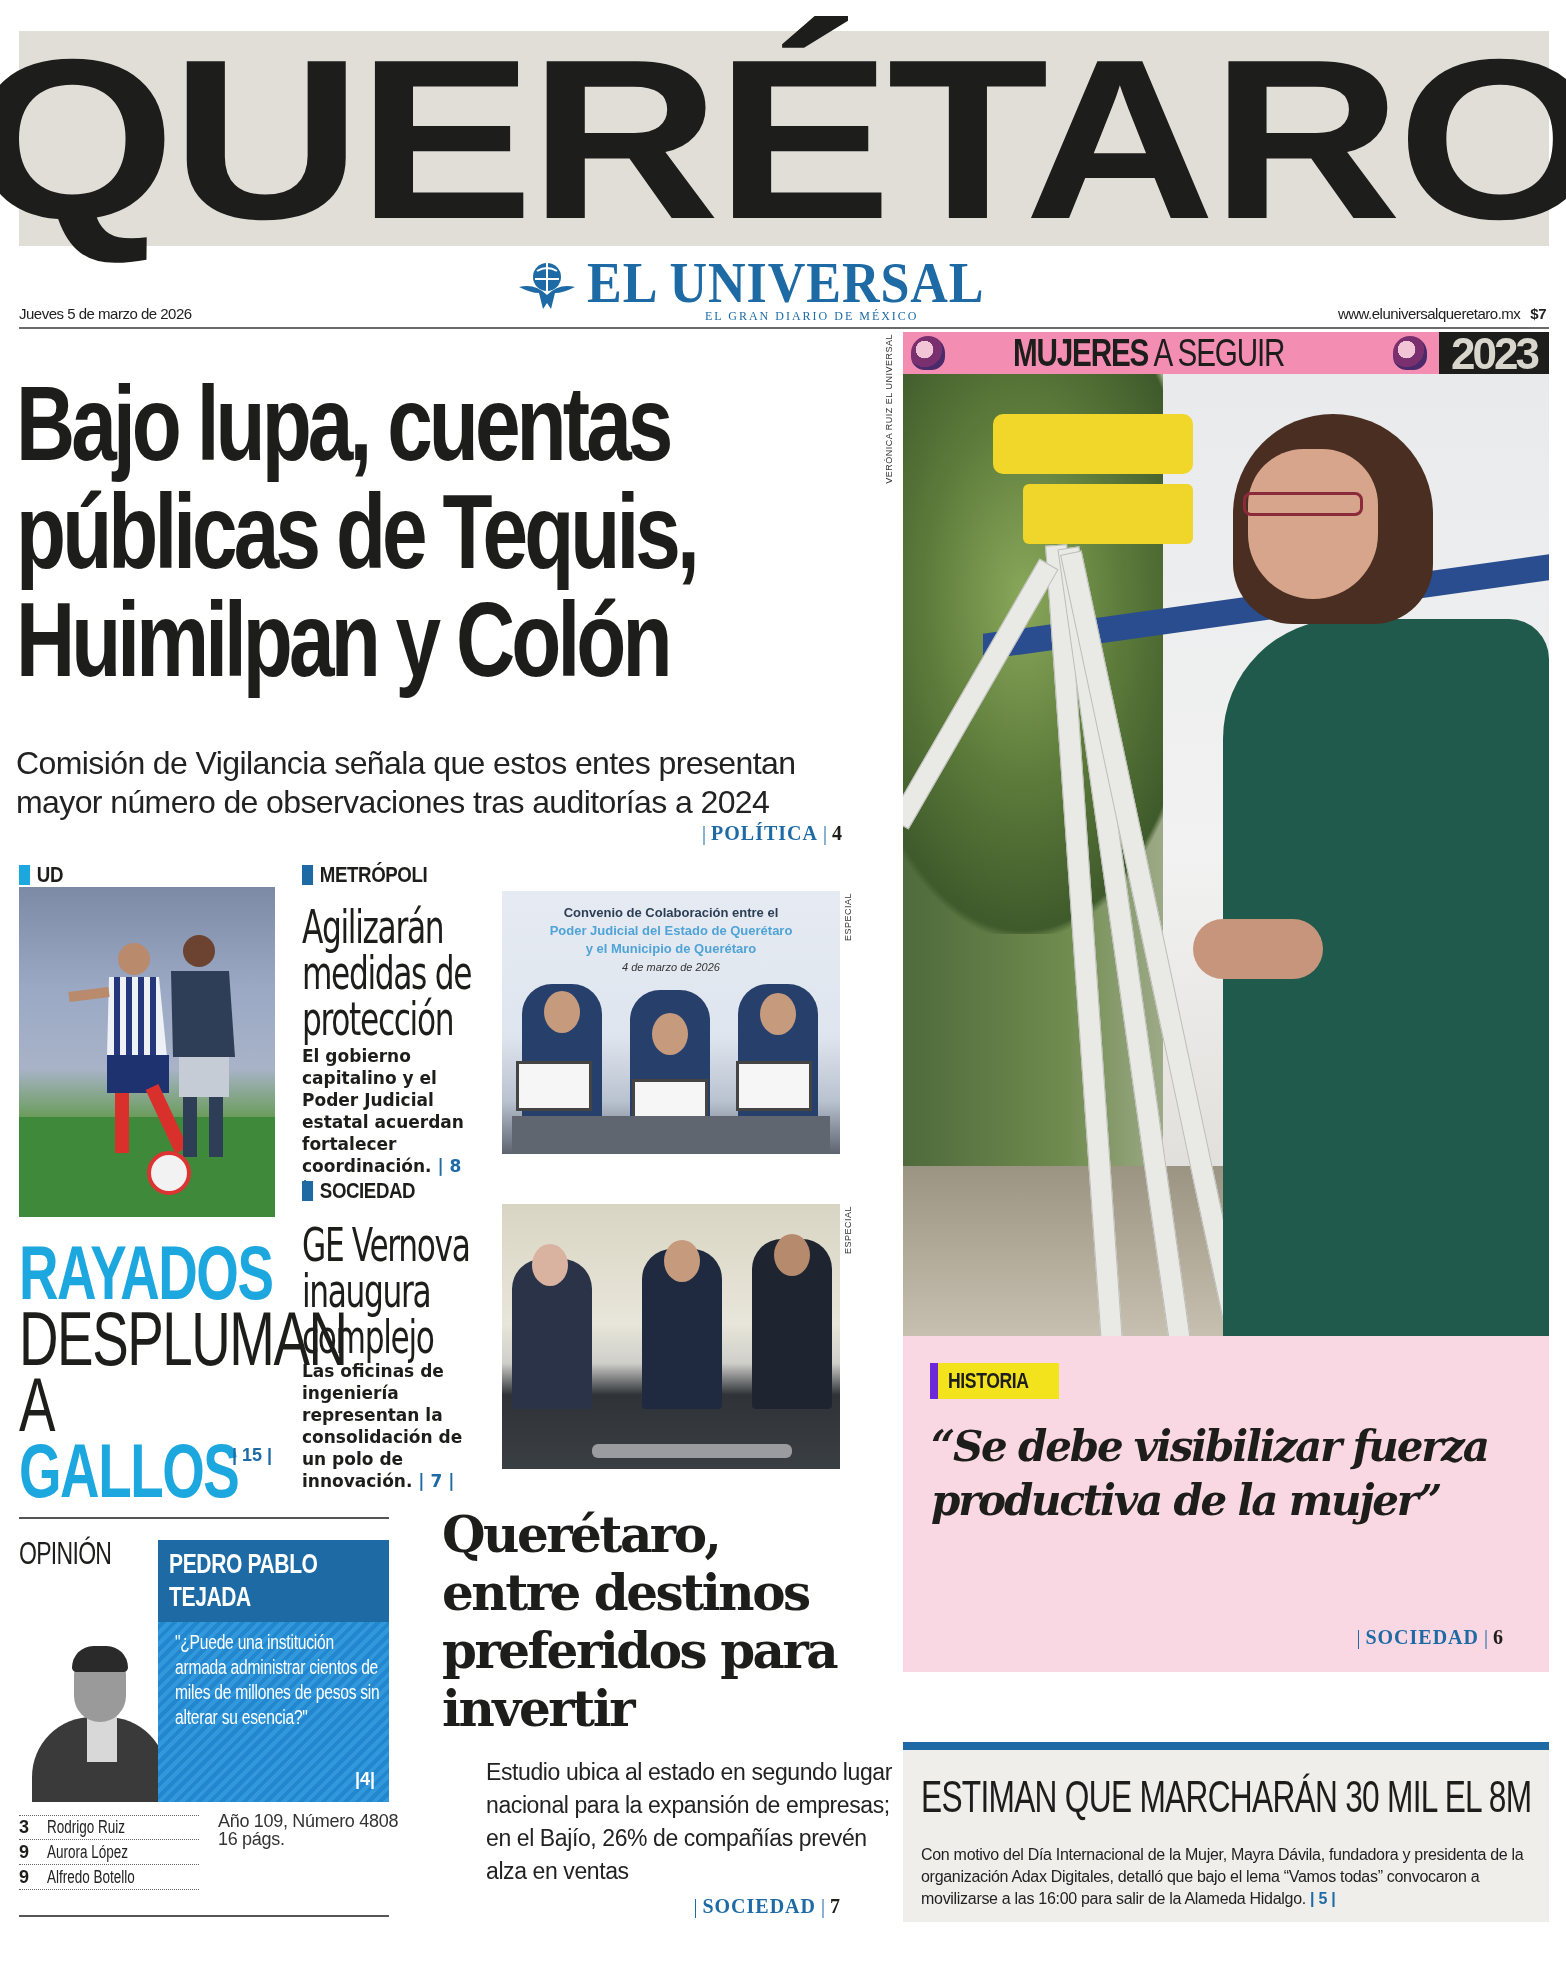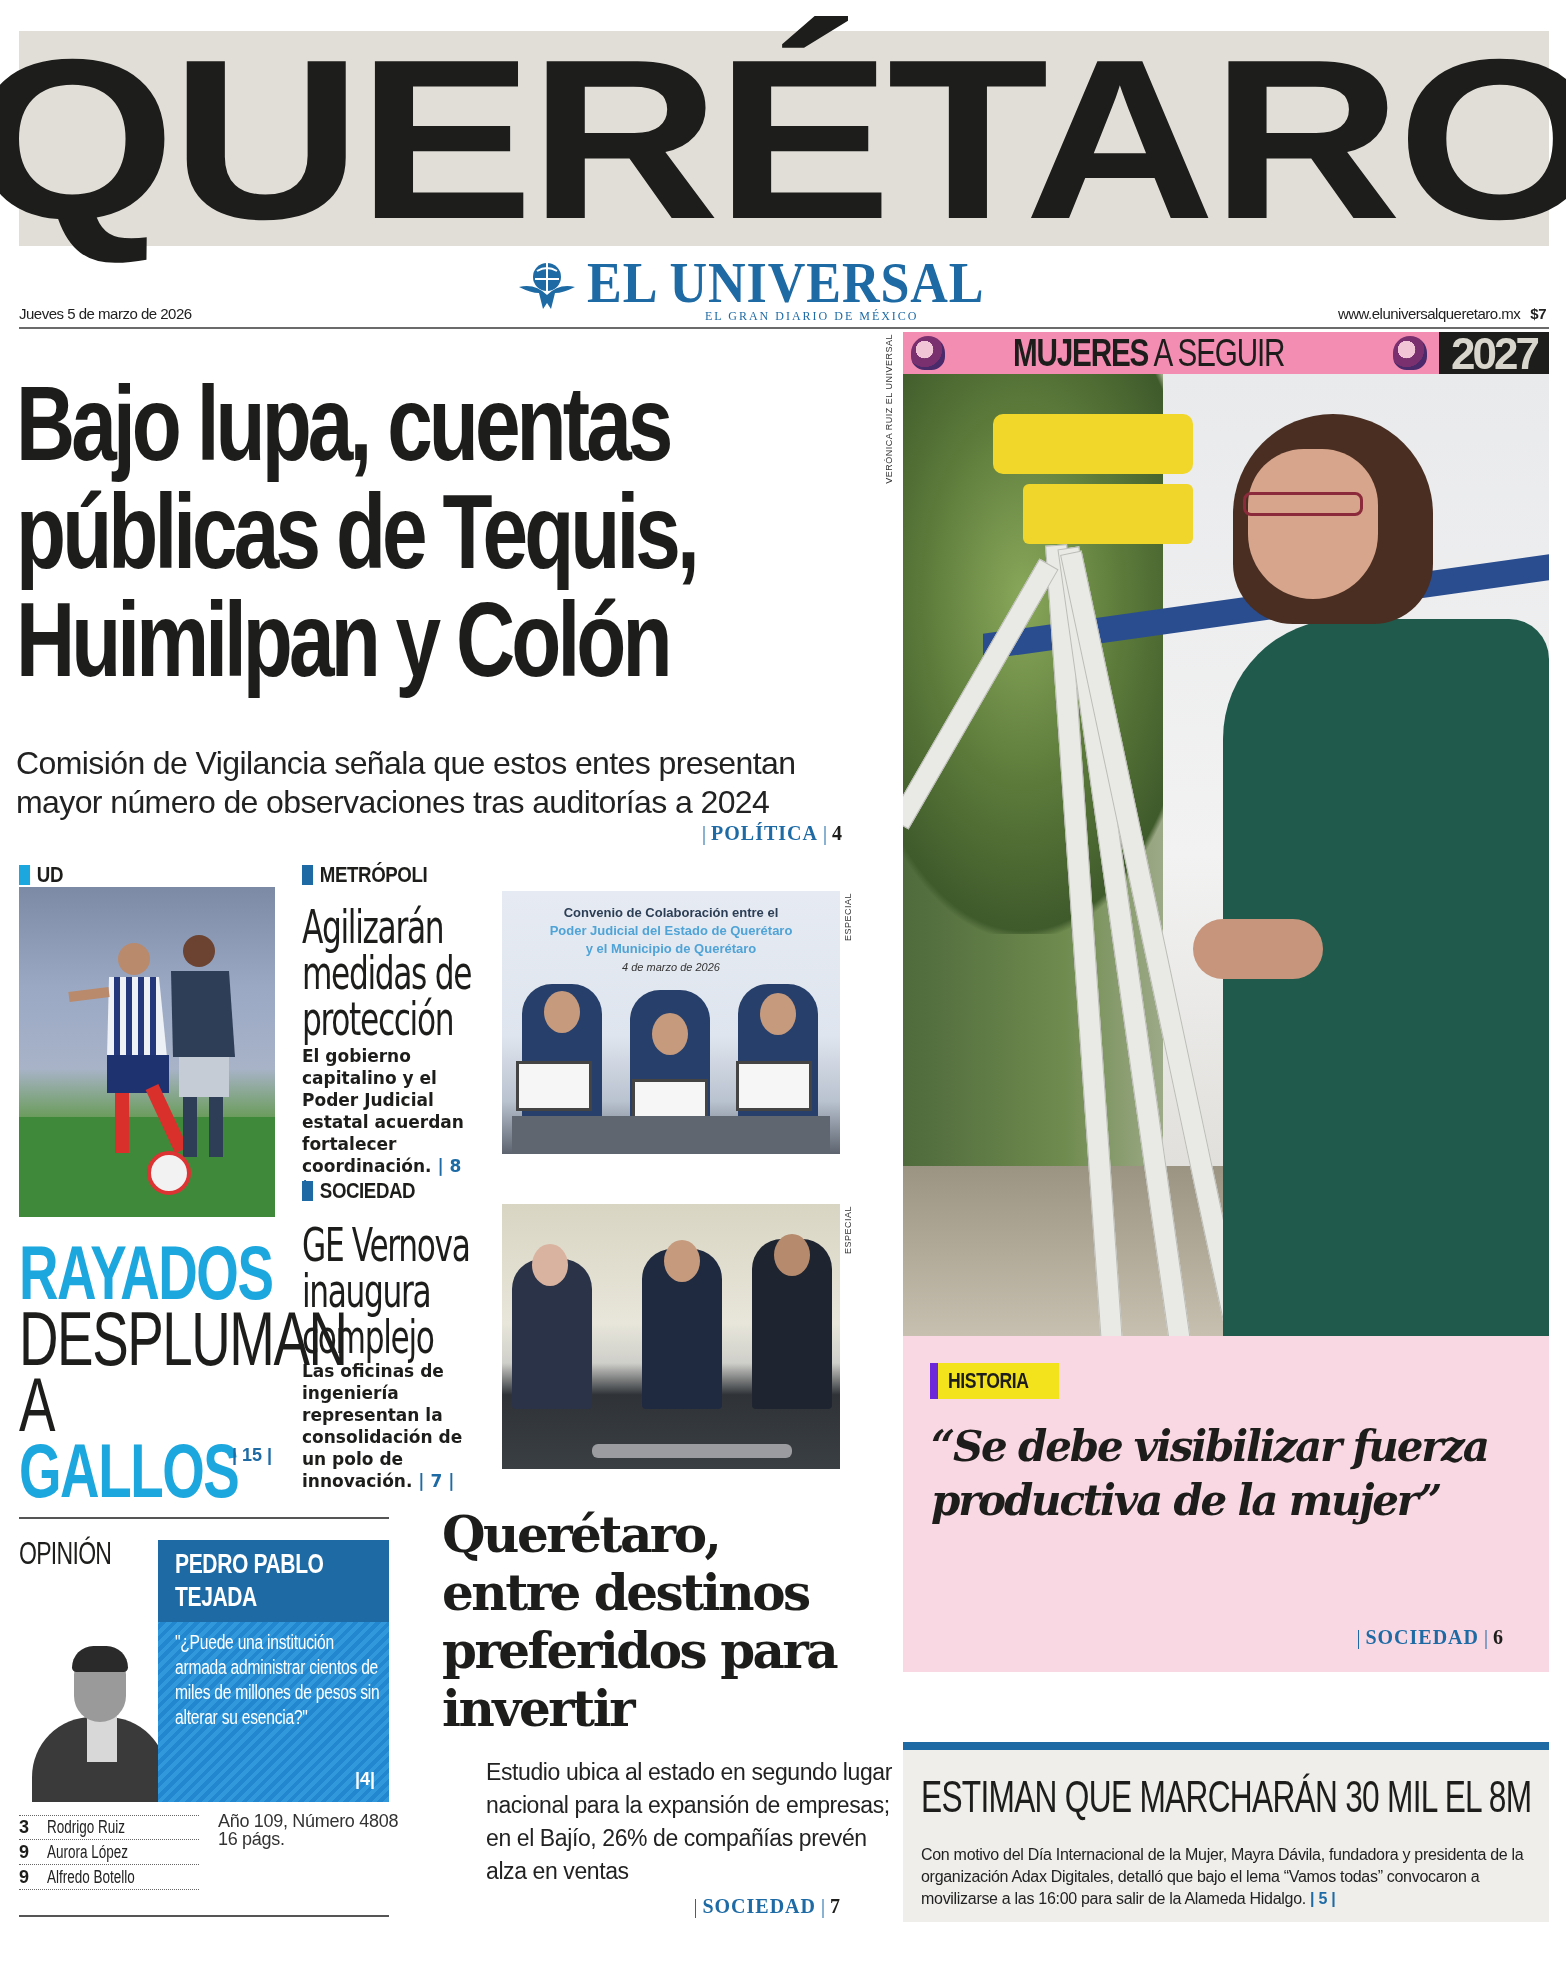--- a/index.html
+++ b/index.html
@@ -118,21 +118,21 @@
   .marcha-title { position: absolute; left: 18px; top: 22px; font-size: 44px; line-height: 50px; color: #1d1d1b;
     letter-spacing: -1px; transform: scaleX(0.72); transform-origin: left; white-space: nowrap; }
   .marcha-body { position: absolute; left: 18px; top: 94px; width: 620px; font-size: 16px; line-height: 22px; color: #222; letter-spacing: -0.3px; }
 
   
   .rule-op-top { left: 19px; top: 1517px; width: 370px; height: 2px; background: #555; }
   .rule-op-bot { left: 19px; top: 1915px; width: 370px; height: 2px; background: #555; }
   .opinion-label { left: 19px; top: 1535px; font-size: 32px; color: #1d1d1b; transform: scaleX(0.72); transform-origin: left; letter-spacing: -1px; }
   .op-box { left: 158px; top: 1540px; width: 231px; height: 262px; background: #2a8fd4; overflow: hidden;
     background-image: repeating-linear-gradient(135deg, #3198dc 0 4px, #2287cf 4px 8px); }
-  .op-name { position: absolute; left: 0; top: 0; width: 231px; height: 82px; background: #1d6aa5; padding: 8px 0 0 17px; }
+  .op-name { position: absolute; left: 0; top: 0; width: 231px; height: 82px; background: #1d6aa5; padding: 8px 0 0 11px; }
   .op-name div { font-weight: 700; font-size: 27px; line-height: 33px; color: #fff; transform: scaleX(0.78); transform-origin: left; white-space: nowrap; letter-spacing: -0.5px; }
   .op-quote { position: absolute; left: 17px; top: 90px; width: 270px; font-size: 20px; line-height: 25px; color: #fff;
     transform: scaleX(0.78); transform-origin: left; letter-spacing: -0.3px; }
   .op-ref { position: absolute; right: 14px; bottom: 12px; font-weight: 700; font-size: 18px; color: #fff; }
   .op-photo { left: 32px; top: 1640px; width: 135px; height: 162px; overflow: hidden; }
   .op-suit { position: absolute; left: 0; bottom: 0; width: 135px; height: 85px; background: #3a3a3a; border-radius: 60px 60px 0 0; }
   .op-shirt { position: absolute; left: 55px; bottom: 40px; width: 30px; height: 50px; background: #d8d8d8; }
   .op-head { position: absolute; left: 42px; top: 12px; width: 52px; height: 70px; background: #9a9a9a; border-radius: 26px 26px 30px 30px; }
   .op-hair { position: absolute; left: 40px; top: 6px; width: 56px; height: 26px; background: #2a2a2a; border-radius: 28px 28px 6px 6px; }
 
@@ -254,21 +254,21 @@
   <div class="head" style="left:272px; top:30px; background:#b58a6d;"></div>
   <div style="position:absolute; left:90px; top:240px; width:200px; height:14px; background:#9a9c9f; border-radius:6px;"></div>
 </div>
 <div class="abs credit-v soc-credit">ESPECIAL</div>
 
 <div class="abs credit-v photo-credit">VERÓNICA RUIZ  EL UNIVERSAL</div>
 <div class="abs mujeres-bar">
   <div class="face-icon" style="left:8px;"></div>
   <div class="mujeres-text"><b>MUJERES</b><span> A SEGUIR</span></div>
   <div class="face-icon" style="left:490px;"></div>
-  <div class="mujeres-year">2027</div>
+  <div class="mujeres-year">2023</div>
 </div>
 <div class="abs hero-photo">
   <div class="hp-tree"></div>
   <div class="hp-wall"></div>
   <div class="hp-stripe"></div>
   <div class="hp-ground"></div>
   <div class="hp-level"></div>
   <div class="hp-base"></div>
   <div class="hp-leg" style="left:170px; top:170px; height:800px; transform:rotate(-4deg);"></div>
   <div class="hp-leg" style="left:210px; top:170px; height:800px; transform:rotate(-8deg);"></div>

